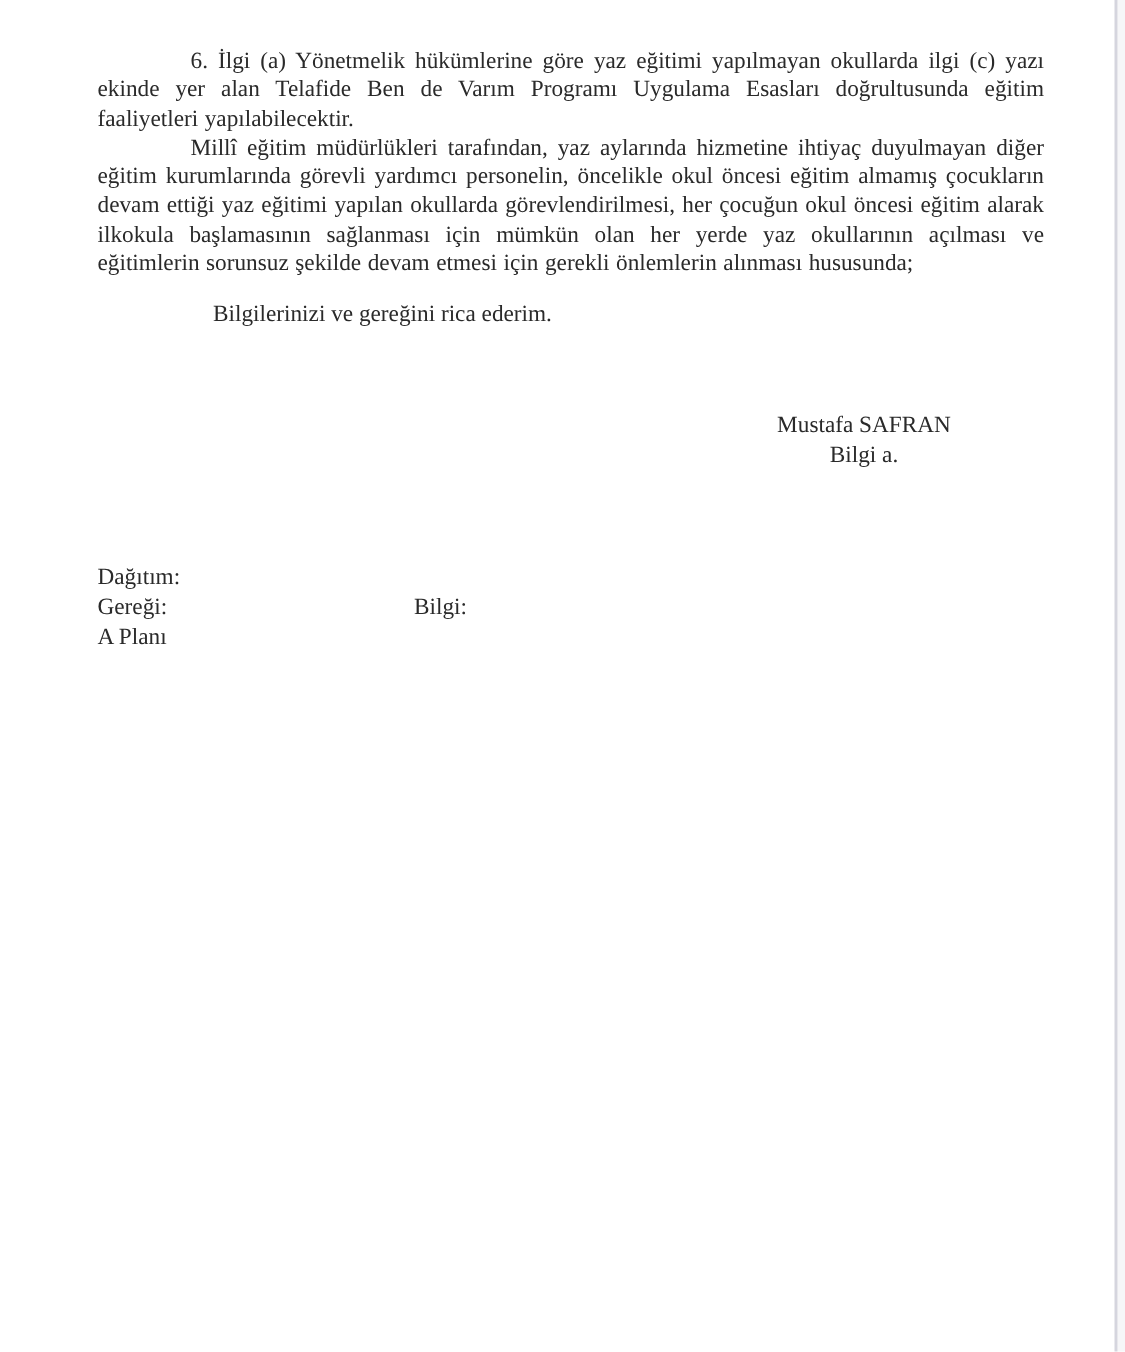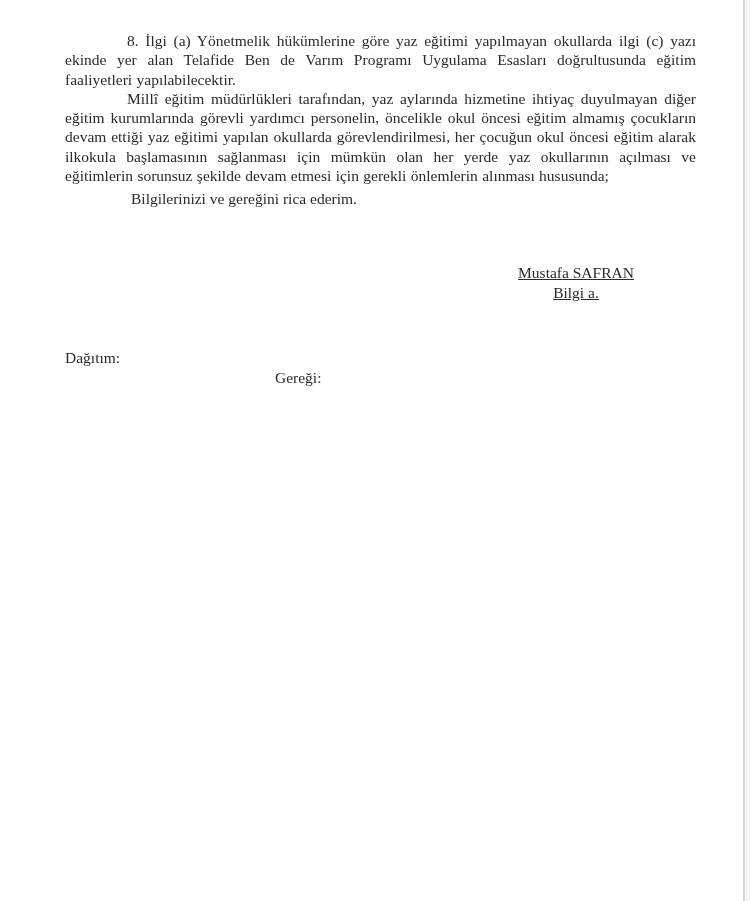--- a/index.html
+++ b/index.html
@@ -44,69 +44,69 @@
     font-size: 15.5px;
     line-height: 19.3px;
   }
   p.para {
     margin: 0;
     text-align: justify;
     text-indent: 62px;
     word-spacing: 0.5px;
   }
   p.closing {
-    margin: 4px;
+    margin: 15px;
     text-indent: 62px;
   }
   .signature {
     margin: 54px 0 0 auto;
     width: 240px;
     text-align: center;
     line-height: 20.6px;
-    text-decoration: underline;
   }
   .distribution {
-    margin-top: 44px;
+    margin-top: 60px;
     line-height: 20px;
   }
   .dist-row {
     display: flex;
-    justify-content: center;
   }
   .dist-col-left {
     width: 211px;
   }
   .dist-col-right {
     flex: 1;
   }
 </style>
 </head>
 <body>
 
 <div class="page">
 
   <div class="content">
 
-    <p class="para">8. İlgi (a) Yönetmelik hükümlerine göre yaz eğitimi yapılmayan okullarda ilgi (c) yazı ekinde yer alan Telafide Ben de Varım Programı Uygulama Esasları doğrultusunda eğitim faaliyetleri yapılabilecektir.</p>
+    <p class="para">6. İlgi (a) Yönetmelik hükümlerine göre yaz eğitimi yapılmayan okullarda ilgi (c) yazı ekinde yer alan Telafide Ben de Varım Programı Uygulama Esasları doğrultusunda eğitim faaliyetleri yapılabilecektir.</p>
 
     <p class="para">Millî eğitim müdürlükleri tarafından, yaz aylarında hizmetine ihtiyaç duyulmayan diğer eğitim kurumlarında görevli yardımcı personelin, öncelikle okul öncesi eğitim almamış çocukların devam ettiği yaz eğitimi yapılan okullarda görevlendirilmesi, her çocuğun okul öncesi eğitim alarak ilkokula başlamasının sağlanması için mümkün olan her yerde yaz okullarının açılması ve eğitimlerin sorunsuz şekilde devam etmesi için gerekli önlemlerin alınması hususunda;</p>
 
     <p class="closing">Bilgilerinizi ve gereğini rica ederim.</p>
 
     <div class="signature">
       <div>Mustafa SAFRAN</div>
       <div>Bilgi a.</div>
     </div>
 
     <div class="distribution">
       <div>Dağıtım:</div>
       <div class="dist-row">
         <div class="dist-col-left">Gereği:</div>
+        <div class="dist-col-right">Bilgi:</div>
       </div>
       <div class="dist-row">
+        <div class="dist-col-right">A Planı</div>
       </div>
     </div>
 
   </div>
 
   <div class="edge-strip"></div>
   <div class="edge-line"></div>
 
 </div>
 

